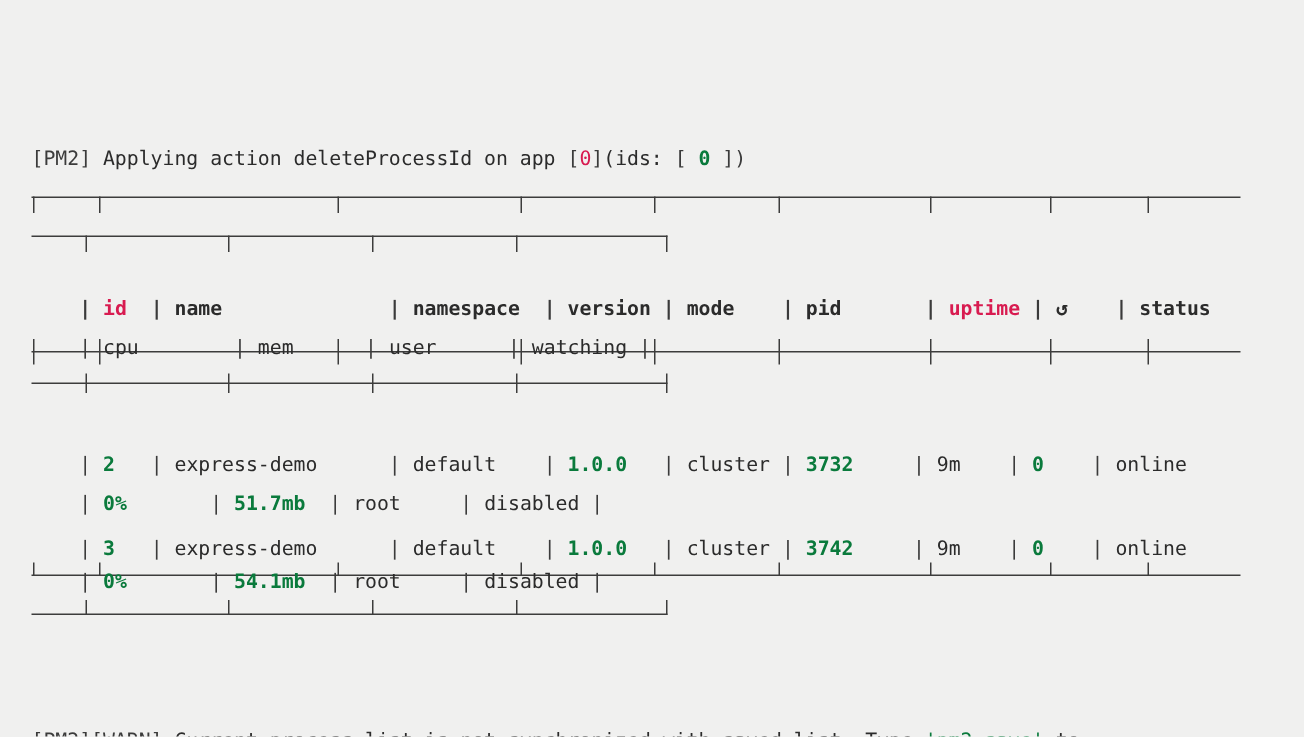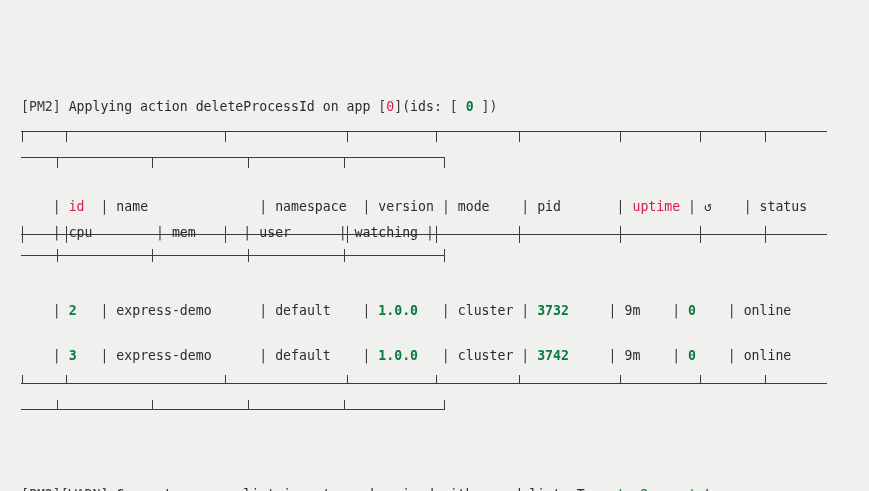--- a/index.html
+++ b/index.html
@@ -127,34 +127,40 @@
   <div class="tick" style="left:700px; top:375px; height:9px;"></div>
   <div class="tick" style="left:765px; top:375px; height:9px;"></div>
 
   <div class="rule" style="left:21px; top:409px; width:424px;"></div>
   <div class="tick" style="left:57px; top:400px; height:10px;"></div>
   <div class="tick" style="left:152px; top:400px; height:10px;"></div>
   <div class="tick" style="left:248px; top:400px; height:10px;"></div>
   <div class="tick" style="left:344px; top:400px; height:10px;"></div>
   <div class="tick" style="left:444px; top:400px; height:10px;"></div>
 
-  <div class="trow" style="top:168px;">
+  <div class="trow" style="top:168px;font-weight:bold;">
     <span class="dim">| </span><span class="red">id</span><span class="dim">  | </span><span class="txt">name</span><span class="dim">              | </span><span class="txt">namespace</span><span class="dim">  | </span><span class="txt">version</span><span class="dim"> | </span><span class="txt">mode</span><span class="dim">    | </span><span class="txt">pid</span><span class="dim">       | </span><span class="red">uptime</span><span class="dim"> | </span><span class="txt">↺</span><span class="dim">    | </span><span class="txt">status</span>
   </div>
 
   <div class="trow" style="top:194px;text-align:right;">
     <span class="dim">| </span><span class="txt">cpu</span><span class="dim">        | </span><span class="txt">mem</span><span class="dim">      | </span><span class="txt">user</span><span class="dim">      | </span><span class="txt">watching</span><span class="dim"> |</span>
   </div>
 
   <div class="trow" style="top:272px;">
     <span class="dim">| </span><span class="grn">2</span><span class="dim">   | </span><span class="txt">express-demo</span><span class="dim">      | </span><span class="txt">default</span><span class="dim">    | </span><span class="grn">1.0.0</span><span class="dim">   | </span><span class="txt">cluster</span><span class="dim"> | </span><span class="grn">3732</span><span class="dim">     | </span><span class="txt">9m</span><span class="dim">    | </span><span class="grn">0</span><span class="dim">    | </span><span class="txt">online</span>
   </div>
+  <div class="trow" style="top:298px;">
+    <span class="dim">| </span><span class="grn">0%</span><span class="dim">       | </span><span class="grn">51.7mb</span><span class="dim">  | </span><span class="txt">root</span><span class="dim">     | </span><span class="txt">disabled</span><span class="dim"> |</span>
+  </div>
 
-  <div class="trow" style="top:317px;">
+  <div class="trow" style="top:328px;">
     <span class="dim">| </span><span class="grn">3</span><span class="dim">   | </span><span class="txt">express-demo</span><span class="dim">      | </span><span class="txt">default</span><span class="dim">    | </span><span class="grn">1.0.0</span><span class="dim">   | </span><span class="txt">cluster</span><span class="dim"> | </span><span class="grn">3742</span><span class="dim">     | </span><span class="txt">9m</span><span class="dim">    | </span><span class="grn">0</span><span class="dim">    | </span><span class="txt">online</span>
+  </div>
+  <div class="trow" style="top:350px;">
+    <span class="dim">| </span><span class="grn">0%</span><span class="dim">       | </span><span class="grn">54.1mb</span><span class="dim">  | </span><span class="txt">root</span><span class="dim">     | </span><span class="txt">disabled</span><span class="dim"> |</span>
   </div>
 
   <div class="warn-block">
     <div class="log-line"><span class="dim">[PM2]</span><span class="dim">[WARN]</span><span class="txt"> Current process list is not synchronized with saved list. Type </span><span class="grn-n">'pm2 save'</span><span class="txt"> to</span></div>
     
   </div>
 
 </div>
 
 </body></html>

